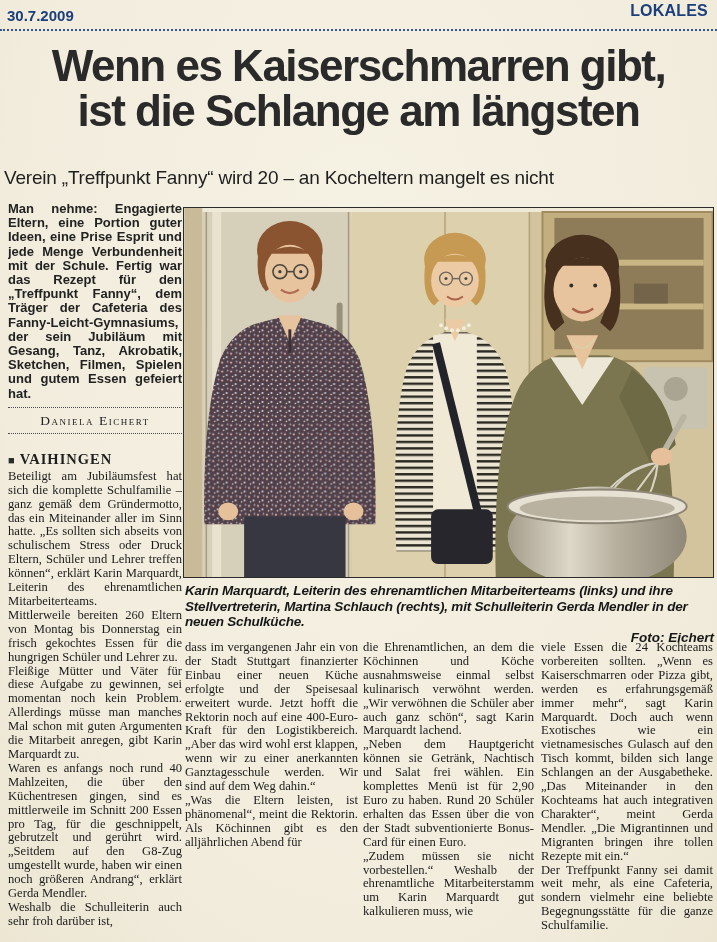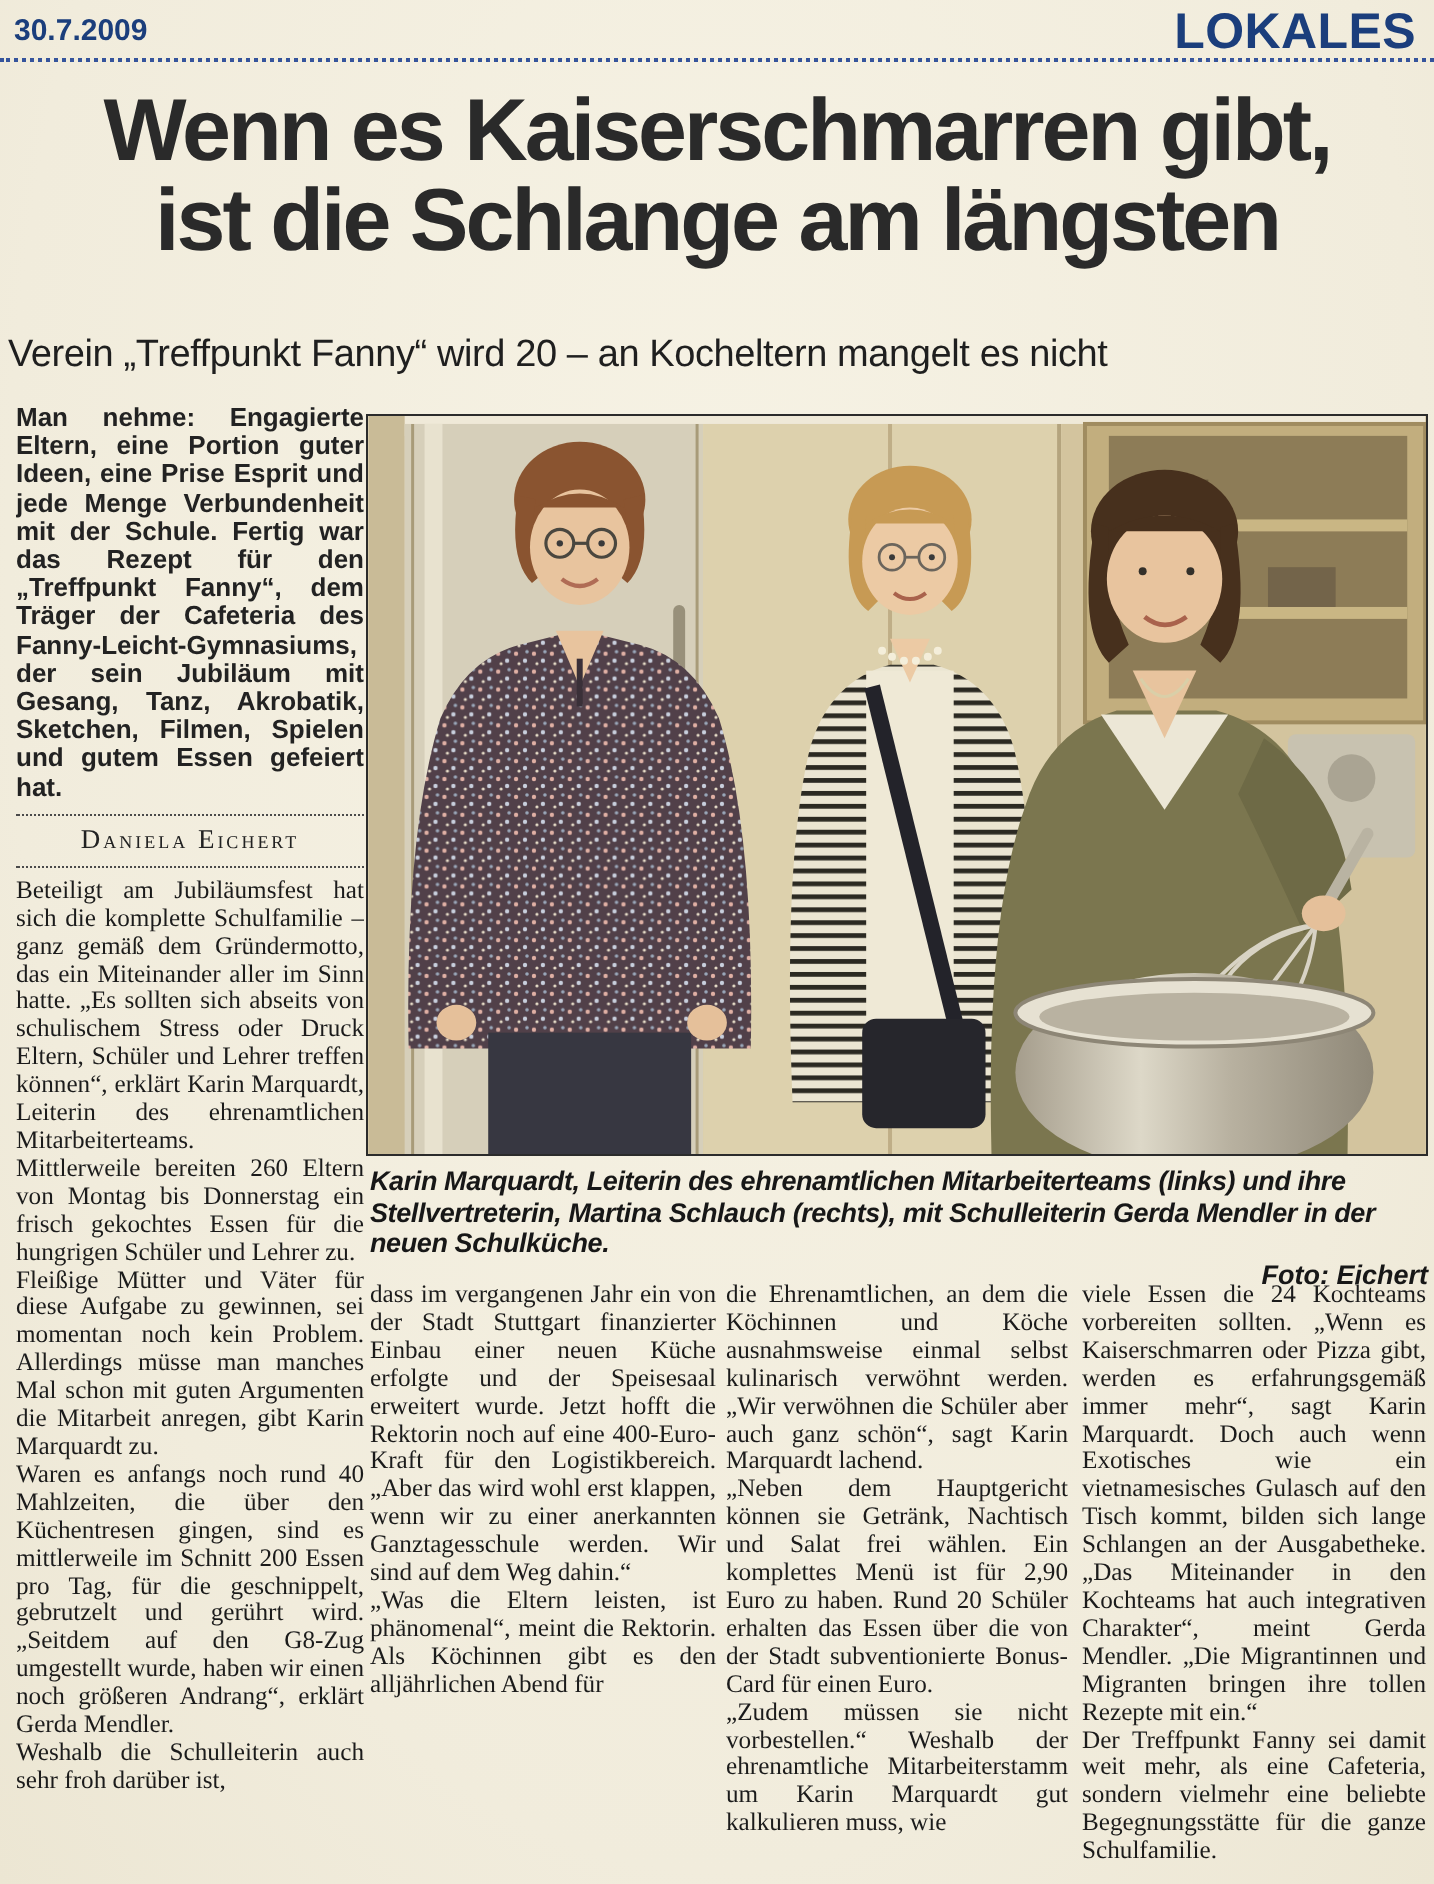--- a/index.html
+++ b/index.html
@@ -11,21 +11,21 @@
     overflow:hidden;
     font-family:"Liberation Sans", sans-serif;
     color:#1c1c1c;
   }
   .masthead-date {
     position:absolute; left:7px; top:7px;
     font-size:15px; font-weight:700; color:#1b3e7c;text-align:right;
   }
   .masthead-section {
     position:absolute; right:9px; top:2px;
-    font-size:25px; font-weight:700; color:#1b3e7c; letter-spacing:0.2px;
+    font-size:16px; font-weight:700; color:#1b3e7c; letter-spacing:0.2px;
   }
   .masthead-rule {
     position:absolute; left:0; right:0; top:29px; height:0;
     border-top:2px dotted #35549c;
   }
   .headline {
     position:absolute; left:4px; right:4px; top:44px;
     text-align:center; font-weight:700; color:#2a2a2a;
     font-size:44px; line-height:1.02; letter-spacing:-1.5px;
   }
@@ -38,21 +38,21 @@
   .col-left  { left:8px;  top:202px; width:174px; height:736px; }
   .col-2     { left:185px; top:641px; width:173px; height:298px; }
   .col-3     { left:363px; top:641px; width:171px; height:298px; }
   .col-4     { left:541px; top:641px; width:172px; height:298px; }
   .intro {
     font-family:"Liberation Sans", sans-serif;
     font-weight:700; font-size:13px; line-height:14.2px;
     text-align:justify; color:#222; hyphens:auto;
   }
   .byline-box {
-    margin:6px 0 5px 0; padding:3px 0 4px 0;
+    margin:6px 0 17px 0; padding:3px 0 4px 0;
     border-top:1.5px dotted #4a4a4a; border-bottom:1.5px dotted #4a4a4a;
     text-align:center;
   }
   .byline {
     font-family:"Liberation Serif", serif;
     font-variant:small-caps; letter-spacing:1.5px;
     font-size:13.5px; color:#222;
   }
   .location-line {
     font-family:"Liberation Serif", serif;
@@ -94,20 +94,23 @@
   <div class="headline">
     <div>Wenn es Kaiserschmarren gibt,</div>
     <div>ist die Schlange am längsten</div>
   </div>
   <div class="subhead">Verein „Treffpunkt Fanny“ wird 20 – an Kocheltern mangelt es nicht</div>
 
   <div class="col col-left">
     <p class="intro">Man nehme: Engagierte Eltern, eine Portion guter Ideen, eine Prise Esprit und jede Menge Verbundenheit mit der Schule. Fertig war das Rezept für den „Treffpunkt Fanny“, dem Träger der Cafeteria des Fanny-Leicht-Gymnasiums, der sein Jubiläum mit Gesang, Tanz, Akrobatik, Sketchen, Filmen, Spielen und gutem Essen gefeiert hat.</p>
     <div class="byline-box">
       <span class="byline">Daniela Eichert</span>
+    </div>
+    <div class="location-line">
+      <span class="location-marker">■</span><span>VAIHINGEN</span>
     </div>
     <p class="body">Beteiligt am Jubiläumsfest hat sich die komplette Schulfamilie – ganz gemäß dem Gründermotto, das ein Miteinander aller im Sinn hatte. „Es sollten sich abseits von schulischem Stress oder Druck Eltern, Schüler und Lehrer treffen können“, erklärt Karin Marquardt, Leiterin des ehrenamtlichen Mitarbeiterteams.</p>
     <p class="body">Mittlerweile bereiten 260 Eltern von Montag bis Donnerstag ein frisch gekochtes Essen für die hungrigen Schüler und Lehrer zu.</p>
     <p class="body">Fleißige Mütter und Väter für diese Aufgabe zu gewinnen, sei momentan noch kein Problem. Allerdings müsse man manches Mal schon mit guten Argumenten die Mitarbeit anregen, gibt Karin Marquardt zu.</p>
     <p class="body">Waren es anfangs noch rund 40 Mahlzeiten, die über den Küchentresen gingen, sind es mittlerweile im Schnitt 200 Essen pro Tag, für die geschnippelt, gebrutzelt und gerührt wird. „Seitdem auf den G8-Zug umgestellt wurde, haben wir einen noch größeren Andrang“, erklärt Gerda Mendler.</p>
     <p class="body">Weshalb die Schulleiterin auch sehr froh darüber ist,</p>
   </div>
 
   <div class="photo-frame">
     <svg viewBox="0 0 531 371">

